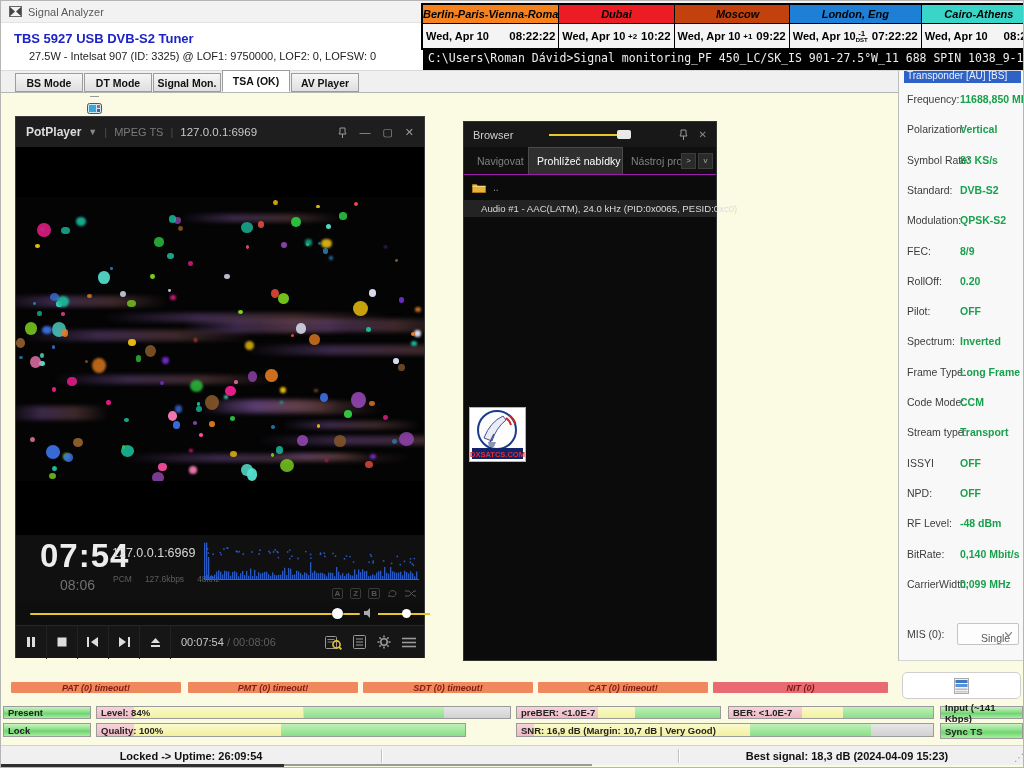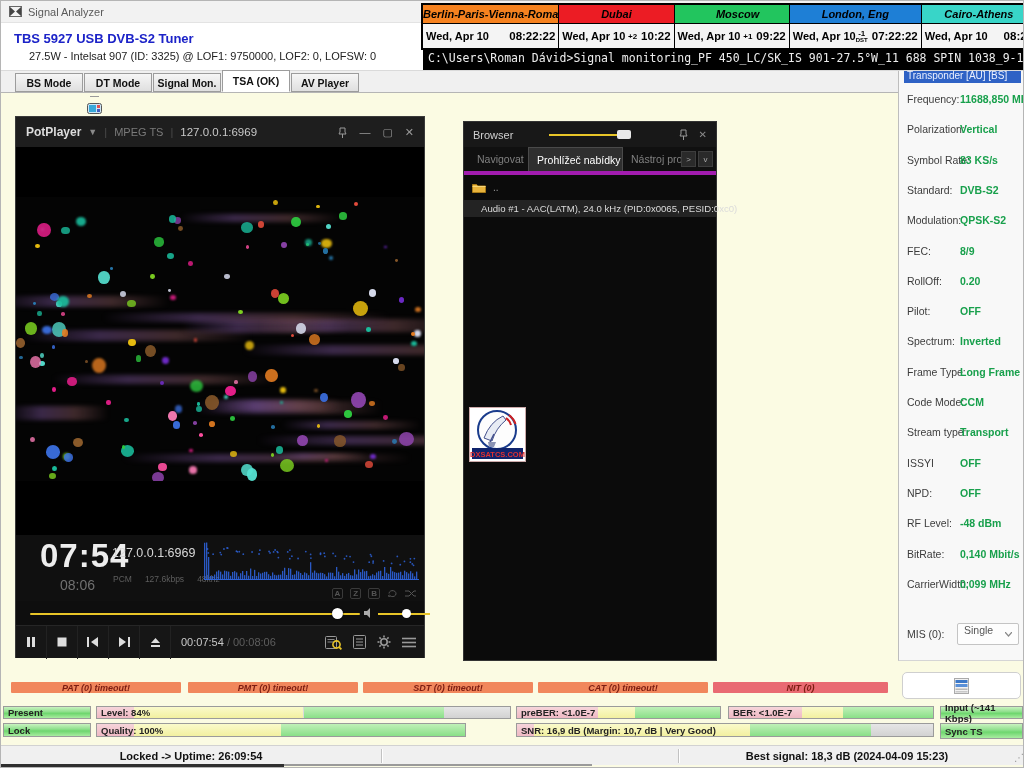--- a/index.html
+++ b/index.html
@@ -73,21 +73,21 @@
   .pp-ctime .total { color:#5E5E5E; }
   .pp-right-icons { margin-left:auto; margin-right:8px; display:flex; gap:11px; align-items:center; }
 
   
   .browser { position:absolute; left:462px; top:120px; width:254px; height:540px; background:#0B0B0B; border:1px solid #333; z-index:5; }
   .br-title { position:absolute; left:0; top:0; width:100%; height:25px; background:#181818; display:flex; align-items:center; padding:0 9px; }
   .br-name { color:#CFCFCF; font-size:11px; }
   .br-slider { position:absolute; left:85px; top:12px; width:78px; height:2px; background:#E8C528; }
   .br-slider-handle { position:absolute; left:153px; top:8px; width:14px; height:9px; background:#E9E9E9; border-radius:2px; }
   .br-btns { margin-left:auto; display:flex; gap:11px; color:#8a8a8a; font-size:10px; align-items:center; }
-  .br-tabs { position:absolute; left:0; top:25px; width:100%; height:28px; background:#101010; display:flex; align-items:stretch; padding-left:5px; border-bottom:4px solid #a21caf; }
+  .br-tabs { position:absolute; left:0; top:25px; width:100%; height:28px; background:#101010; display:flex; align-items:stretch; padding-left:5px; border-bottom:1px solid #a21caf; }
   .br-tab { display:flex; align-items:center; padding:0 8px; font-size:10.5px; color:#808080; white-space:nowrap; overflow:hidden; }
   .br-tab.active { background:#2F2F2F; color:#FFF; border:1px solid #4a4a4a; border-bottom:none; }
   .br-tab.trunc { max-width:58px; text-overflow:ellipsis; }
   .br-tabnav { margin-left:auto; display:flex; gap:2px; align-items:center; padding-right:3px; }
   .br-navbtn { width:15px; height:16px; background:#2A2A2A; border:1px solid #3d3d3d; color:#aaa; font-size:8px; display:flex; align-items:center; justify-content:center; }
   .br-folder-row { position:absolute; left:8px; top:60px; display:flex; align-items:center; gap:7px; }
   .br-dotdot { color:#9a9a9a; font-size:10px; }
   .br-audio-row { position:absolute; left:0; top:78px; width:100%; height:17px; background:#232323; display:flex; align-items:center; padding-left:10px; gap:7px; }
   .blue-dot { width:5px; height:5px; border-radius:50%; background:#3B6FD0; }
   .br-audio-text { color:#DBDBDB; font-size:9.6px; white-space:nowrap; }
@@ -96,21 +96,21 @@
   .dx-logo { position:absolute; left:468px; top:406px; width:57px; height:55px; background:#FFF; border:1px solid #caa; z-index:8; }
 
   
   .tp-panel { position:absolute; left:897px; top:70px; width:127px; height:590px; background:#F8F8F8; border-left:1px solid #BDBDBD; border-bottom:1px solid #D5D5D5; overflow:hidden; }
   .tp-header { position:absolute; left:5px; top:-3px; right:4px; height:15px; background:#2F62C5; color:#EAF0FF; font-size:10px; line-height:16px; padding-left:3px; white-space:nowrap; overflow:hidden; }
   .tp-row { position:absolute; left:0; width:127px; height:28px; }
   .tp-label { position:absolute; left:8px; top:0; font-size:10.5px; color:#3C3C3C; }
   .tp-value { position:absolute; left:61px; top:0; font-size:10.5px; font-weight:bold; color:#18A04C; white-space:nowrap; }
   .mis-row { position:absolute; left:0; top:552px; width:127px; }
   .mis-label { position:absolute; left:8px; top:5px; font-size:10.5px; color:#3C3C3C; }
-  .mis-select { position:absolute; left:58px; top:0; width:62px; height:22px; background:#FDFDFD; border:1px solid #C4C4C4; border-radius:2px; font-size:10.5px; color:#555; display:flex; align-items:flex-start; padding-left:6px; }
+  .mis-select { position:absolute; left:58px; top:0; width:62px; height:22px; background:#FDFDFD; border:1px solid #C4C4C4; border-radius:2px; font-size:10.5px; color:#555; display:flex; align-items:flex-end; padding-left:23px; }
   .mis-caret { position:absolute; right:6px; top:8px; width:7px; height:5px; }
 
   
   .list-btn { position:absolute; left:901px; top:671px; width:119px; height:27px; background:#FFF; border:1px solid #CFCFCF; border-radius:5px; display:flex; align-items:center; justify-content:center; z-index:6; }
 
   
   .alert-bar { position:absolute; top:681px; height:11px; display:flex; align-items:center; justify-content:center; font-size:9px; font-weight:bold; font-style:italic; color:#7C1D12; border-radius:1px; }
   .alert-orange { background:#F1875C; }
   .alert-red { background:#E96A72; }
 
@@ -168,21 +168,21 @@
     <div class="clock-body">
       <span class="clock-date">Wed, Apr 10</span>
       <span class="clock-off">
               <span class="off-top">+2</span>
               <span class="off-bot"></span>
             </span>
       <span class="clock-time">10:22</span>
     </div>
   </div>
         <div class="clock">
-    <div class="clock-head" style="background: #22c55e; padding-left: 12px;">Moscow</div>
+    <div class="clock-head" style="background: #c2410c; padding-left: 12px;">Moscow</div>
     <div class="clock-body">
       <span class="clock-date">Wed, Apr 10</span>
       <span class="clock-off">
               <span class="off-top">+1</span>
               <span class="off-bot"></span>
             </span>
       <span class="clock-time">09:22</span>
     </div>
   </div>
         <div class="clock">

